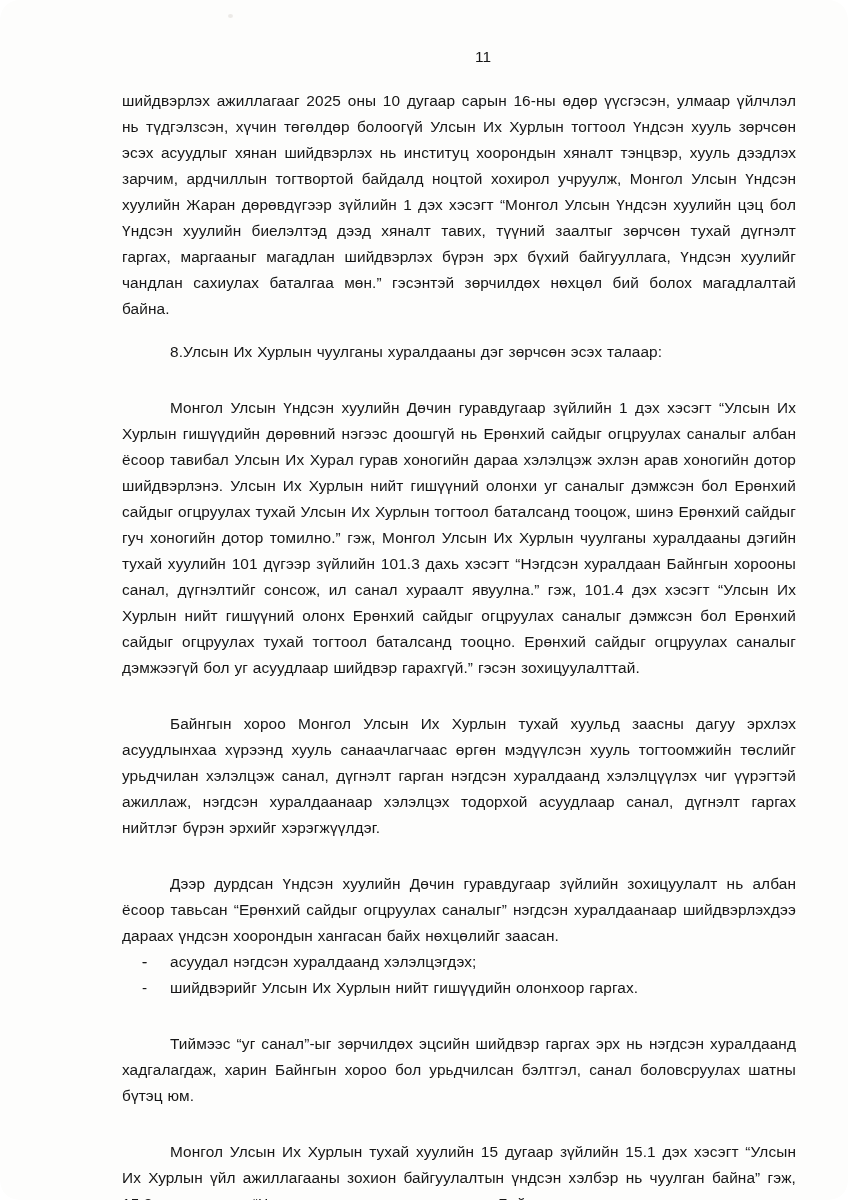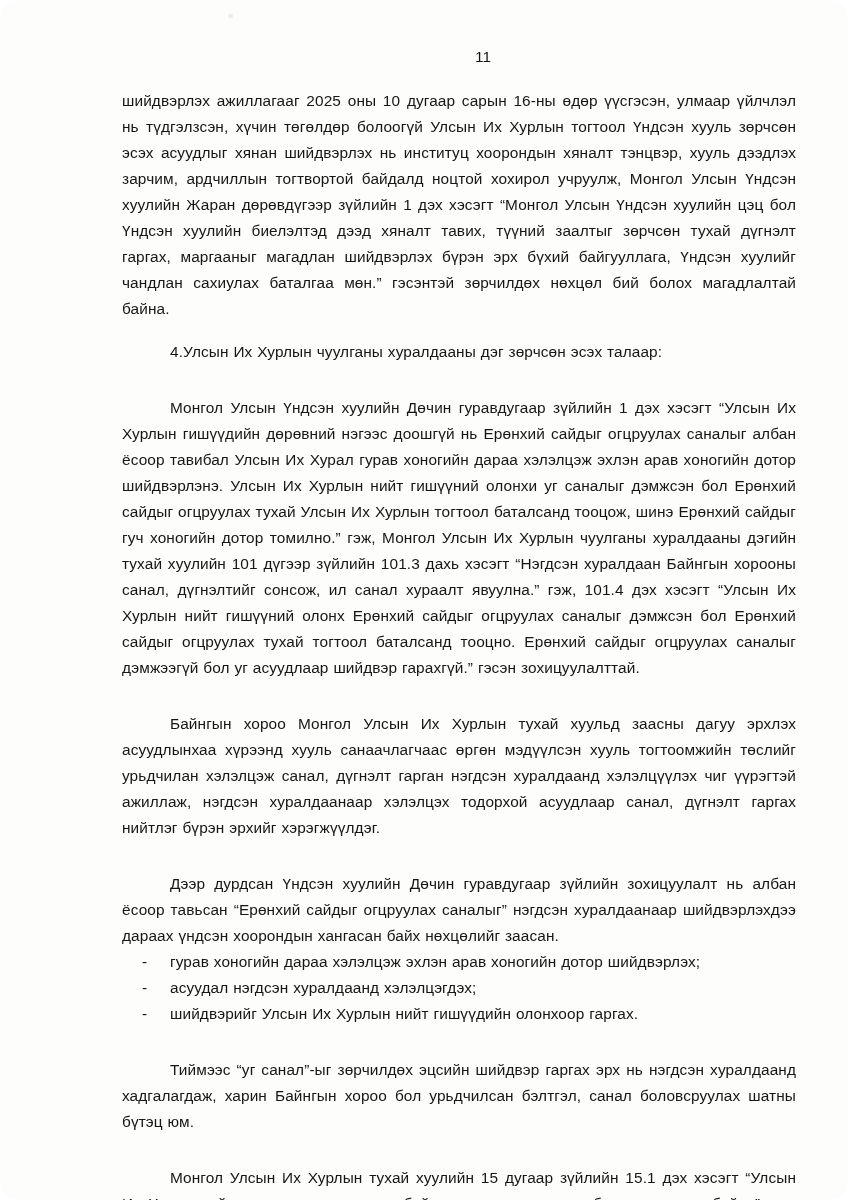--- a/index.html
+++ b/index.html
@@ -80,32 +80,31 @@
 <div class="page">
 
   <div class="speck"></div>
 
   <div class="page-number">11</div>
 
   <div class="content">
 
     <p class="para continuation">шийдвэрлэх ажиллагааг 2025 оны 10 дугаар сарын 16-ны өдөр үүсгэсэн, улмаар үйлчлэл нь түдгэлзсэн, хүчин төгөлдөр болоогүй Улсын Их Хурлын тогтоол Үндсэн хууль зөрчсөн эсэх асуудлыг хянан шийдвэрлэх нь институц хоорондын хяналт тэнцвэр, хууль дээдлэх зарчим, ардчиллын тогтвортой байдалд ноцтой хохирол учруулж, Монгол Улсын Үндсэн хуулийн Жаран дөрөвдүгээр зүйлийн 1 дэх хэсэгт “Монгол Улсын Үндсэн хуулийн цэц бол Үндсэн хуулийн биелэлтэд дээд хяналт тавих, түүний заалтыг зөрчсөн тухай дүгнэлт гаргах, маргааныг магадлан шийдвэрлэх бүрэн эрх бүхий байгууллага, Үндсэн хуулийг чандлан сахиулах баталгаа мөн.” гэсэнтэй зөрчилдөх нөхцөл бий болох магадлалтай байна.</p>
 
-    <p class="section-heading">4.Улсын Их Хурлын чуулганы хуралдааны дэг зөрчсөн эсэх талаар:</p>
+    <p class="section-heading">8.Улсын Их Хурлын чуулганы хуралдааны дэг зөрчсөн эсэх талаар:</p>
 
     <p class="para">Монгол Улсын Үндсэн хуулийн Дөчин гуравдугаар зүйлийн 1 дэх хэсэгт “Улсын Их Хурлын гишүүдийн дөрөвний нэгээс доошгүй нь Ерөнхий сайдыг огцруулах саналыг албан ёсоор тавибал Улсын Их Хурал гурав хоногийн дараа хэлэлцэж эхлэн арав хоногийн дотор шийдвэрлэнэ. Улсын Их Хурлын нийт гишүүний олонхи уг саналыг дэмжсэн бол Ерөнхий сайдыг огцруулах тухай Улсын Их Хурлын тогтоол баталсанд тооцож, шинэ Ерөнхий сайдыг гуч хоногийн дотор томилно.” гэж, Монгол Улсын Их Хурлын чуулганы хуралдааны дэгийн тухай хуулийн 101 дүгээр зүйлийн 101.3 дахь хэсэгт “Нэгдсэн хуралдаан Байнгын хорооны санал, дүгнэлтийг сонсож, ил санал хураалт явуулна.” гэж, 101.4 дэх хэсэгт “Улсын Их Хурлын нийт гишүүний олонх Ерөнхий сайдыг огцруулах саналыг дэмжсэн бол Ерөнхий сайдыг огцруулах тухай тогтоол баталсанд тооцно. Ерөнхий сайдыг огцруулах саналыг дэмжээгүй бол уг асуудлаар шийдвэр гарахгүй.” гэсэн зохицуулалттай.</p>
 
     <p class="para">Байнгын хороо Монгол Улсын Их Хурлын тухай хуульд заасны дагуу эрхлэх асуудлынхаа хүрээнд хууль санаачлагчаас өргөн мэдүүлсэн хууль тогтоомжийн төслийг урьдчилан хэлэлцэж санал, дүгнэлт гарган нэгдсэн хуралдаанд хэлэлцүүлэх чиг үүрэгтэй ажиллаж, нэгдсэн хуралдаанаар хэлэлцэх тодорхой асуудлаар санал, дүгнэлт гаргах нийтлэг бүрэн эрхийг хэрэгжүүлдэг.</p>
 
     <p class="para">Дээр дурдсан Үндсэн хуулийн Дөчин гуравдугаар зүйлийн зохицуулалт нь албан ёсоор тавьсан “Ерөнхий сайдыг огцруулах саналыг” нэгдсэн хуралдаанаар шийдвэрлэхдээ дараах үндсэн хоорондын хангасан байх нөхцөлийг заасан.</p>
 
     <ul class="bullet-list">
       <li class="bullet-item">
         <span class="marker">-</span>
-        <span>гурав хоногийн дараа хэлэлцэж эхлэн арав хоногийн дотор шийдвэрлэх;</span>
       </li>
       <li class="bullet-item">
         <span class="marker">-</span>
         <span>асуудал нэгдсэн хуралдаанд хэлэлцэгдэх;</span>
       </li>
       <li class="bullet-item">
         <span class="marker">-</span>
         <span>шийдвэрийг Улсын Их Хурлын нийт гишүүдийн олонхоор гаргах.</span>
       </li>
     </ul>

